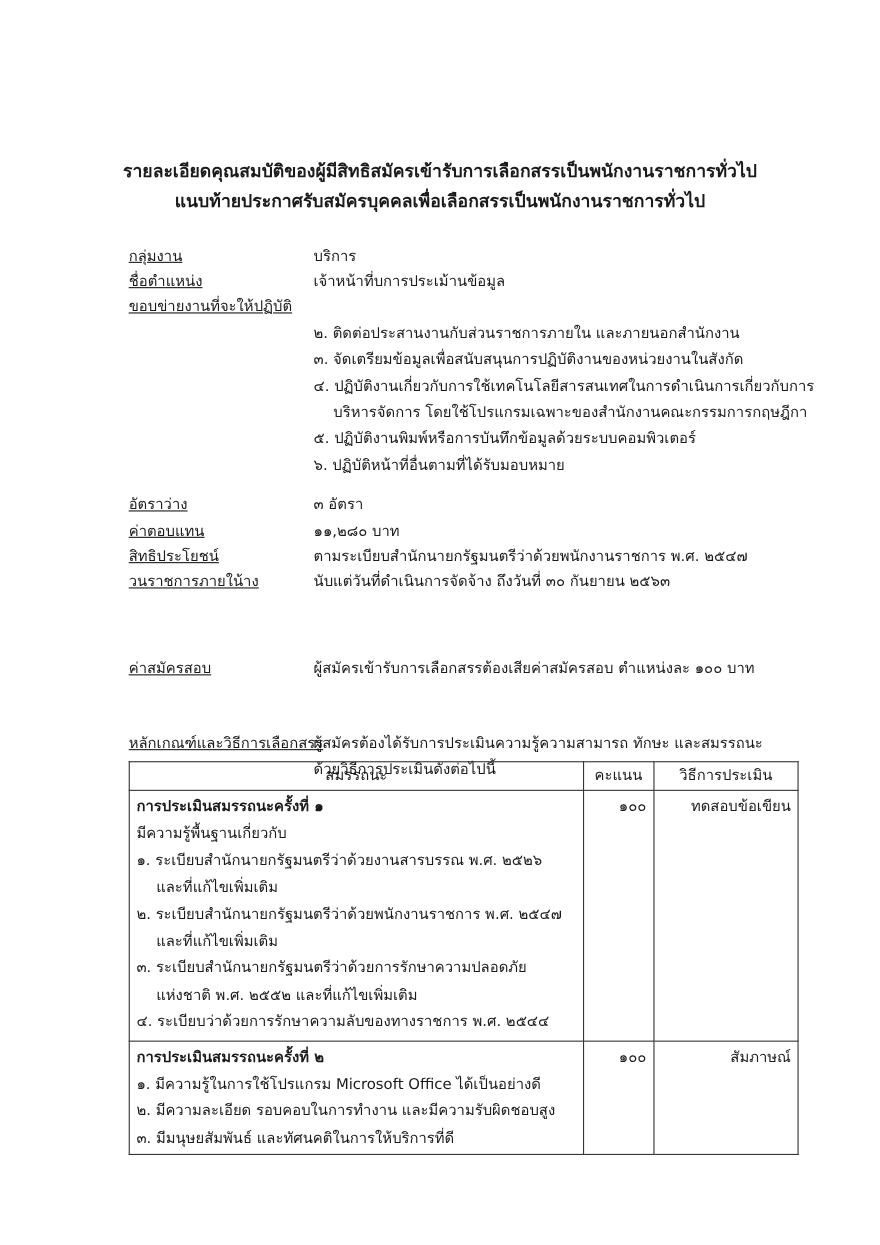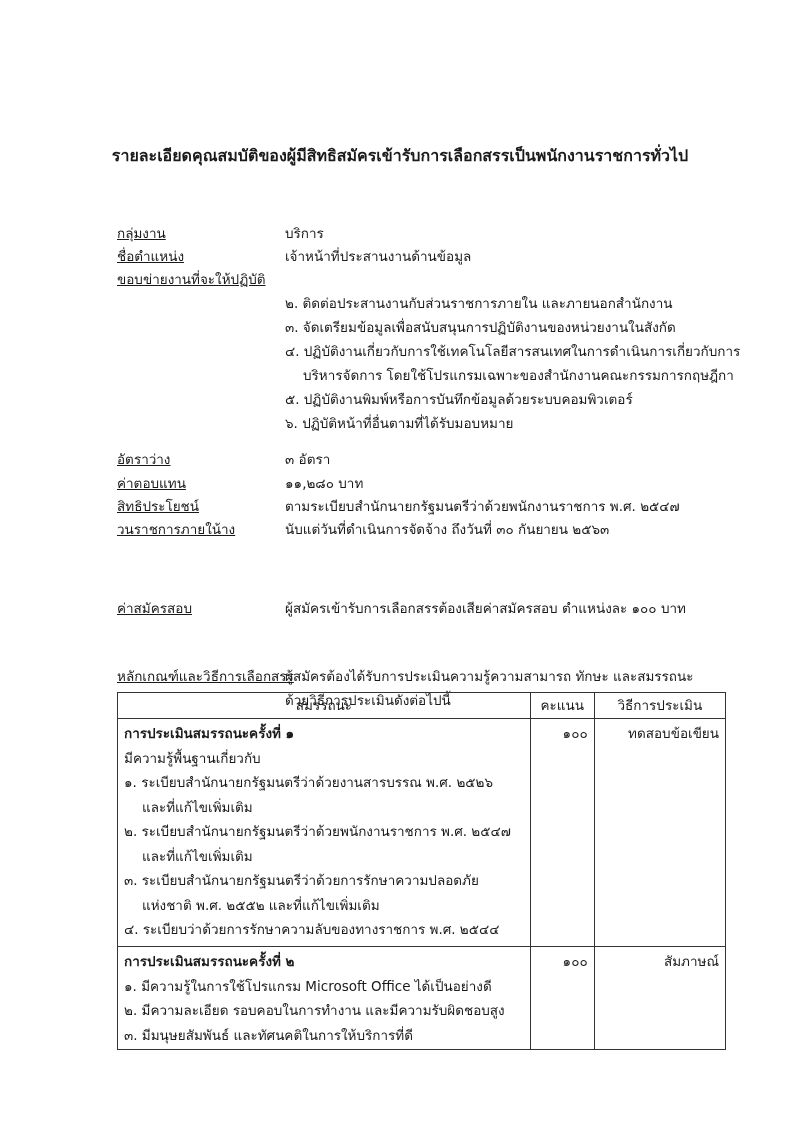--- a/index.html
+++ b/index.html
@@ -24,29 +24,30 @@
   .sec-title { font-weight: bold; }
   .item { white-space: nowrap; }
   .cont { padding-left: 18px; white-space: nowrap; }
 </style>
 </head>
 <body>
 
 <div class="page">
 
   <div class="title t1">รายละเอียดคุณสมบัติของผู้มีสิทธิสมัครเข้ารับการเลือกสรรเป็นพนักงานราชการทั่วไป</div>
+  <div class="title t2">แนบท้ายประกาศรับสมัครบุคคลเพื่อเลือกสรรเป็นพนักงานราชการทั่วไป</div>
 
   <div class="row" style="top:221px;">
     <span class="lbl">กลุ่มงาน</span>
     <span class="val">บริการ</span>
   </div>
 
   <div class="row" style="top:244px;">
     <span class="lbl">ชื่อตำแหน่ง</span>
-    <span class="val">เจ้าหน้าที่ประสานงานด้านข้อมูล</span>
+    <span class="val">เจ้าหน้าที่บการประเม้านข้อมูล</span>
   </div>
 
   <div class="row" style="top:267px; height:170px;">
     <span class="lbl">ขอบข่ายงานที่จะให้ปฏิบัติ</span>
     <div class="val2" style="top:24px;">๒. ติดต่อประสานงานกับส่วนราชการภายใน และภายนอกสำนักงาน</div>
     <div class="val2" style="top:48px;">๓. จัดเตรียมข้อมูลเพื่อสนับสนุนการปฏิบัติงานของหน่วยงานในสังกัด</div>
     <div class="val2" style="top:72px;">๔. ปฏิบัติงานเกี่ยวกับการใช้เทคโนโลยีสารสนเทศในการดำเนินการเกี่ยวกับการ</div>
     <div class="val2 indent" style="top:96px;">บริหารจัดการ โดยใช้โปรแกรมเฉพาะของสำนักงานคณะกรรมการกฤษฎีกา</div>
     <div class="val2" style="top:120px;">๕. ปฏิบัติงานพิมพ์หรือการบันทึกข้อมูลด้วยระบบคอมพิวเตอร์</div>
     <div class="val2" style="top:144px;">๖. ปฏิบัติหน้าที่อื่นตามที่ได้รับมอบหมาย</div>

